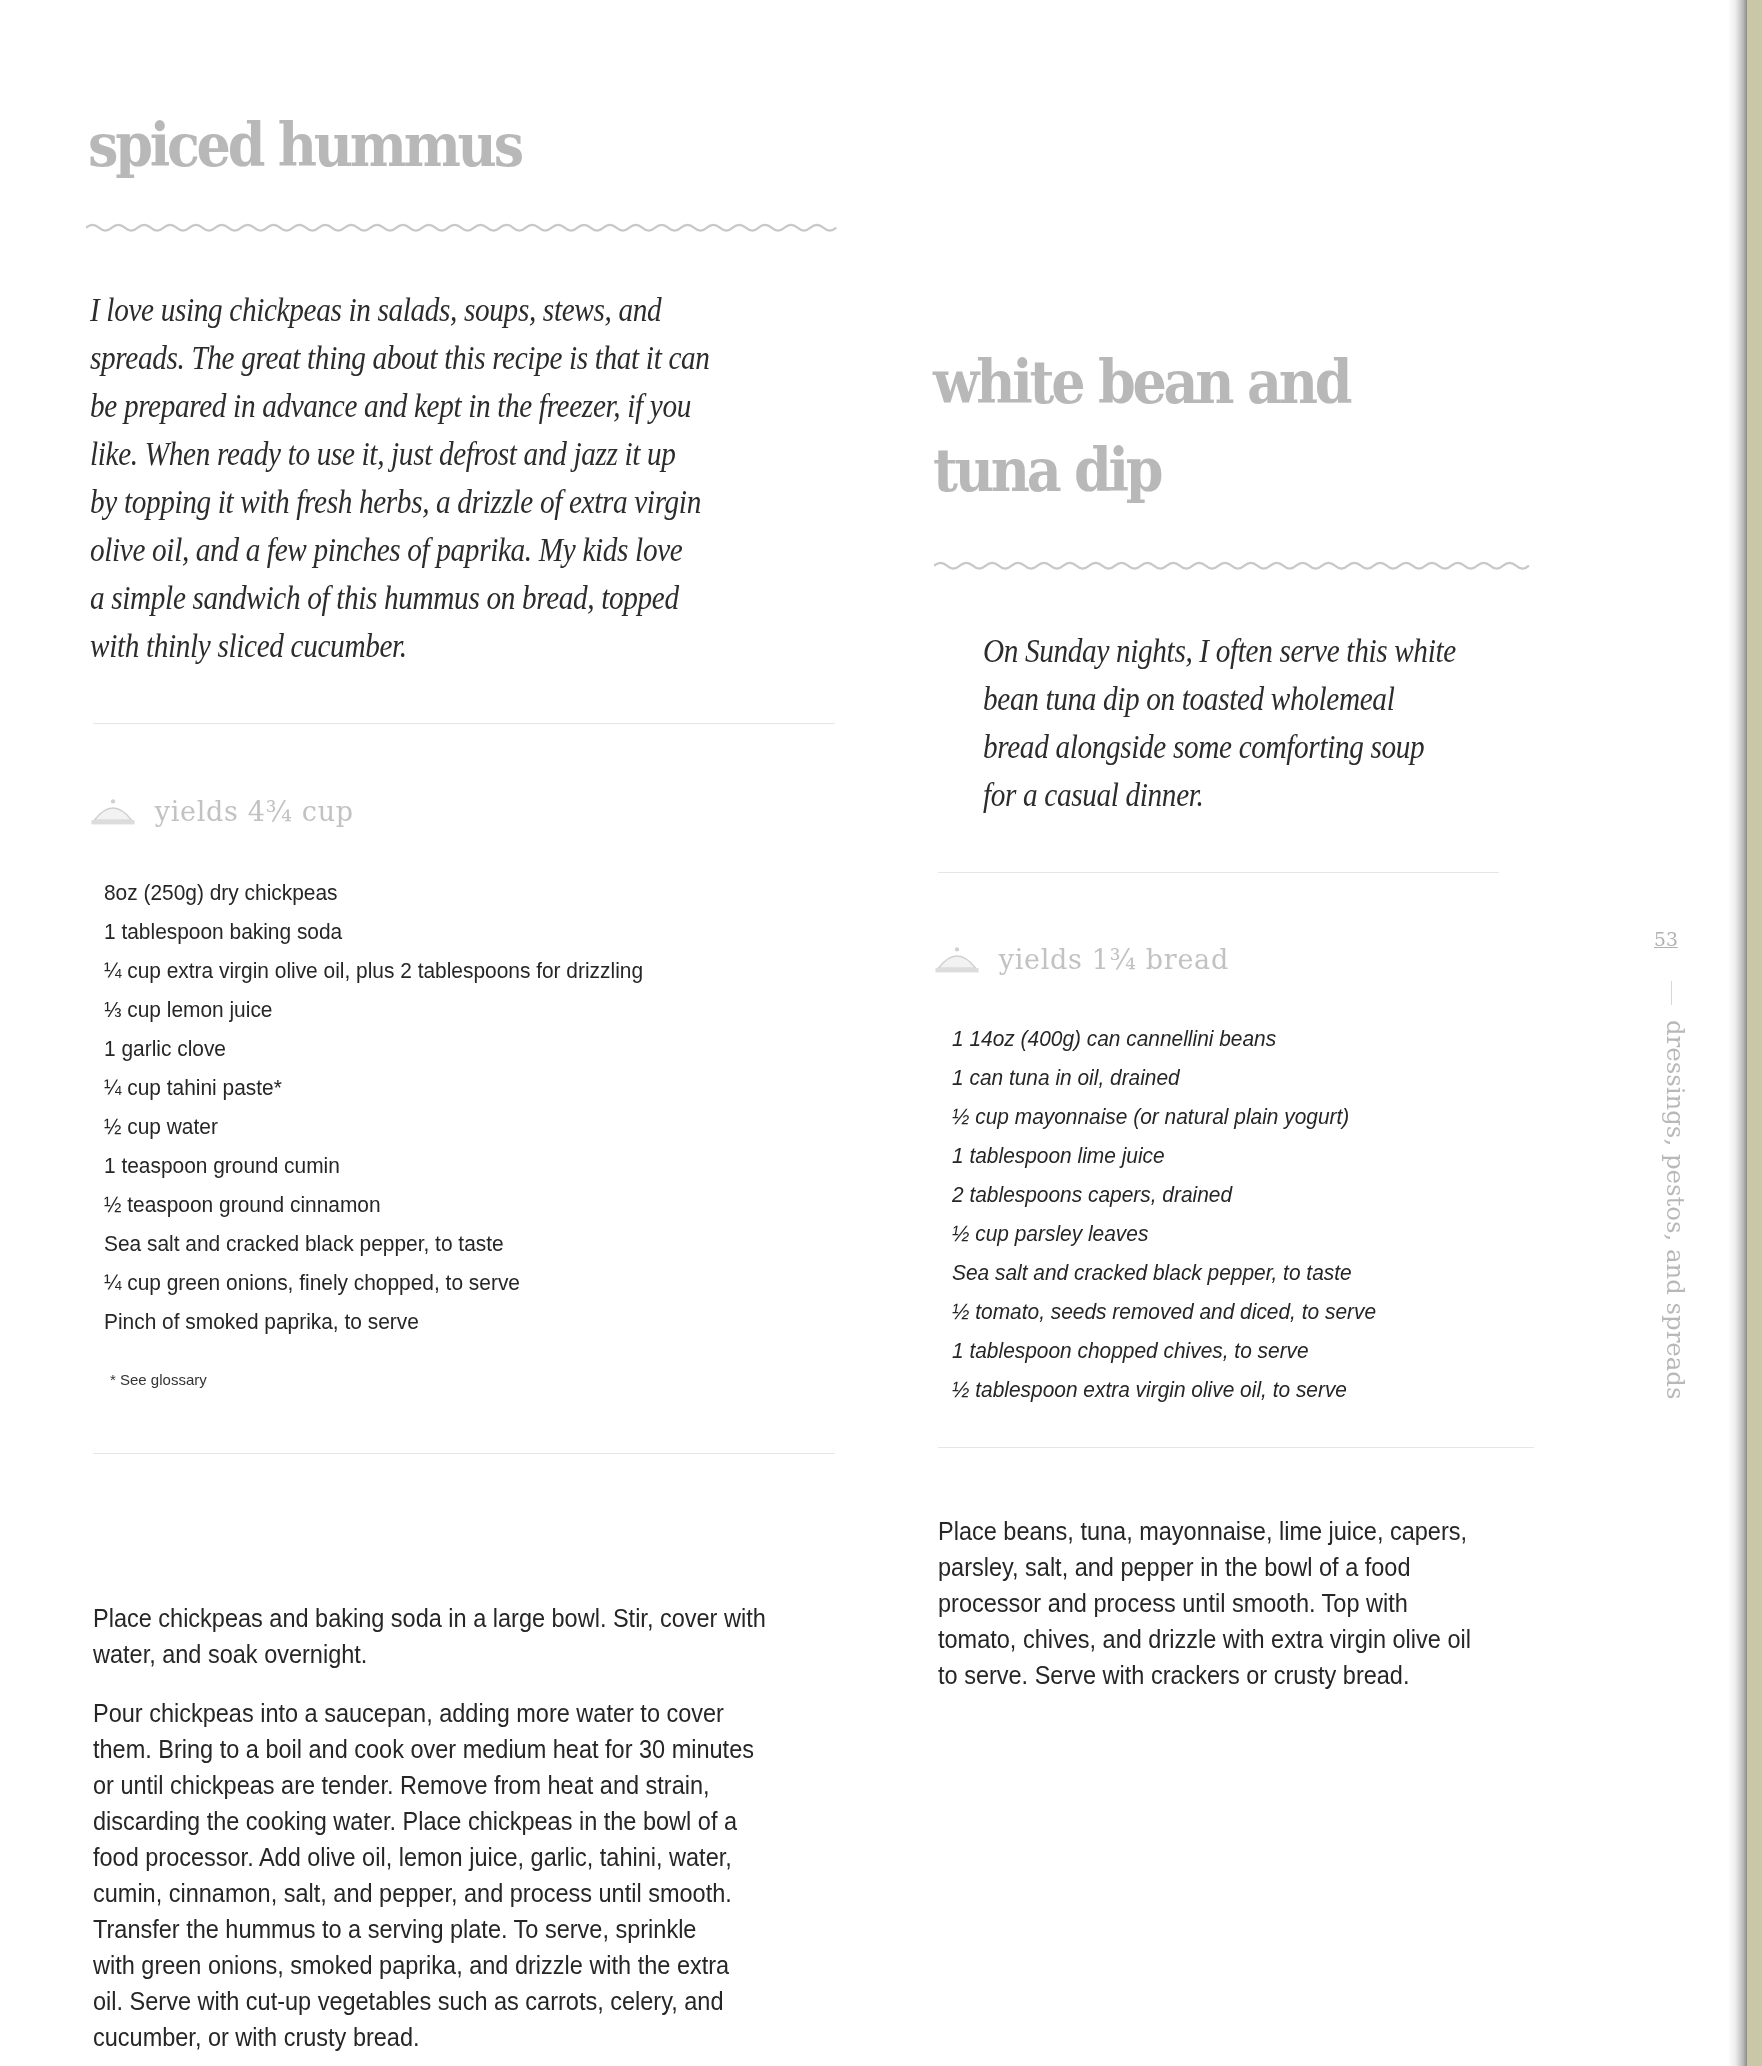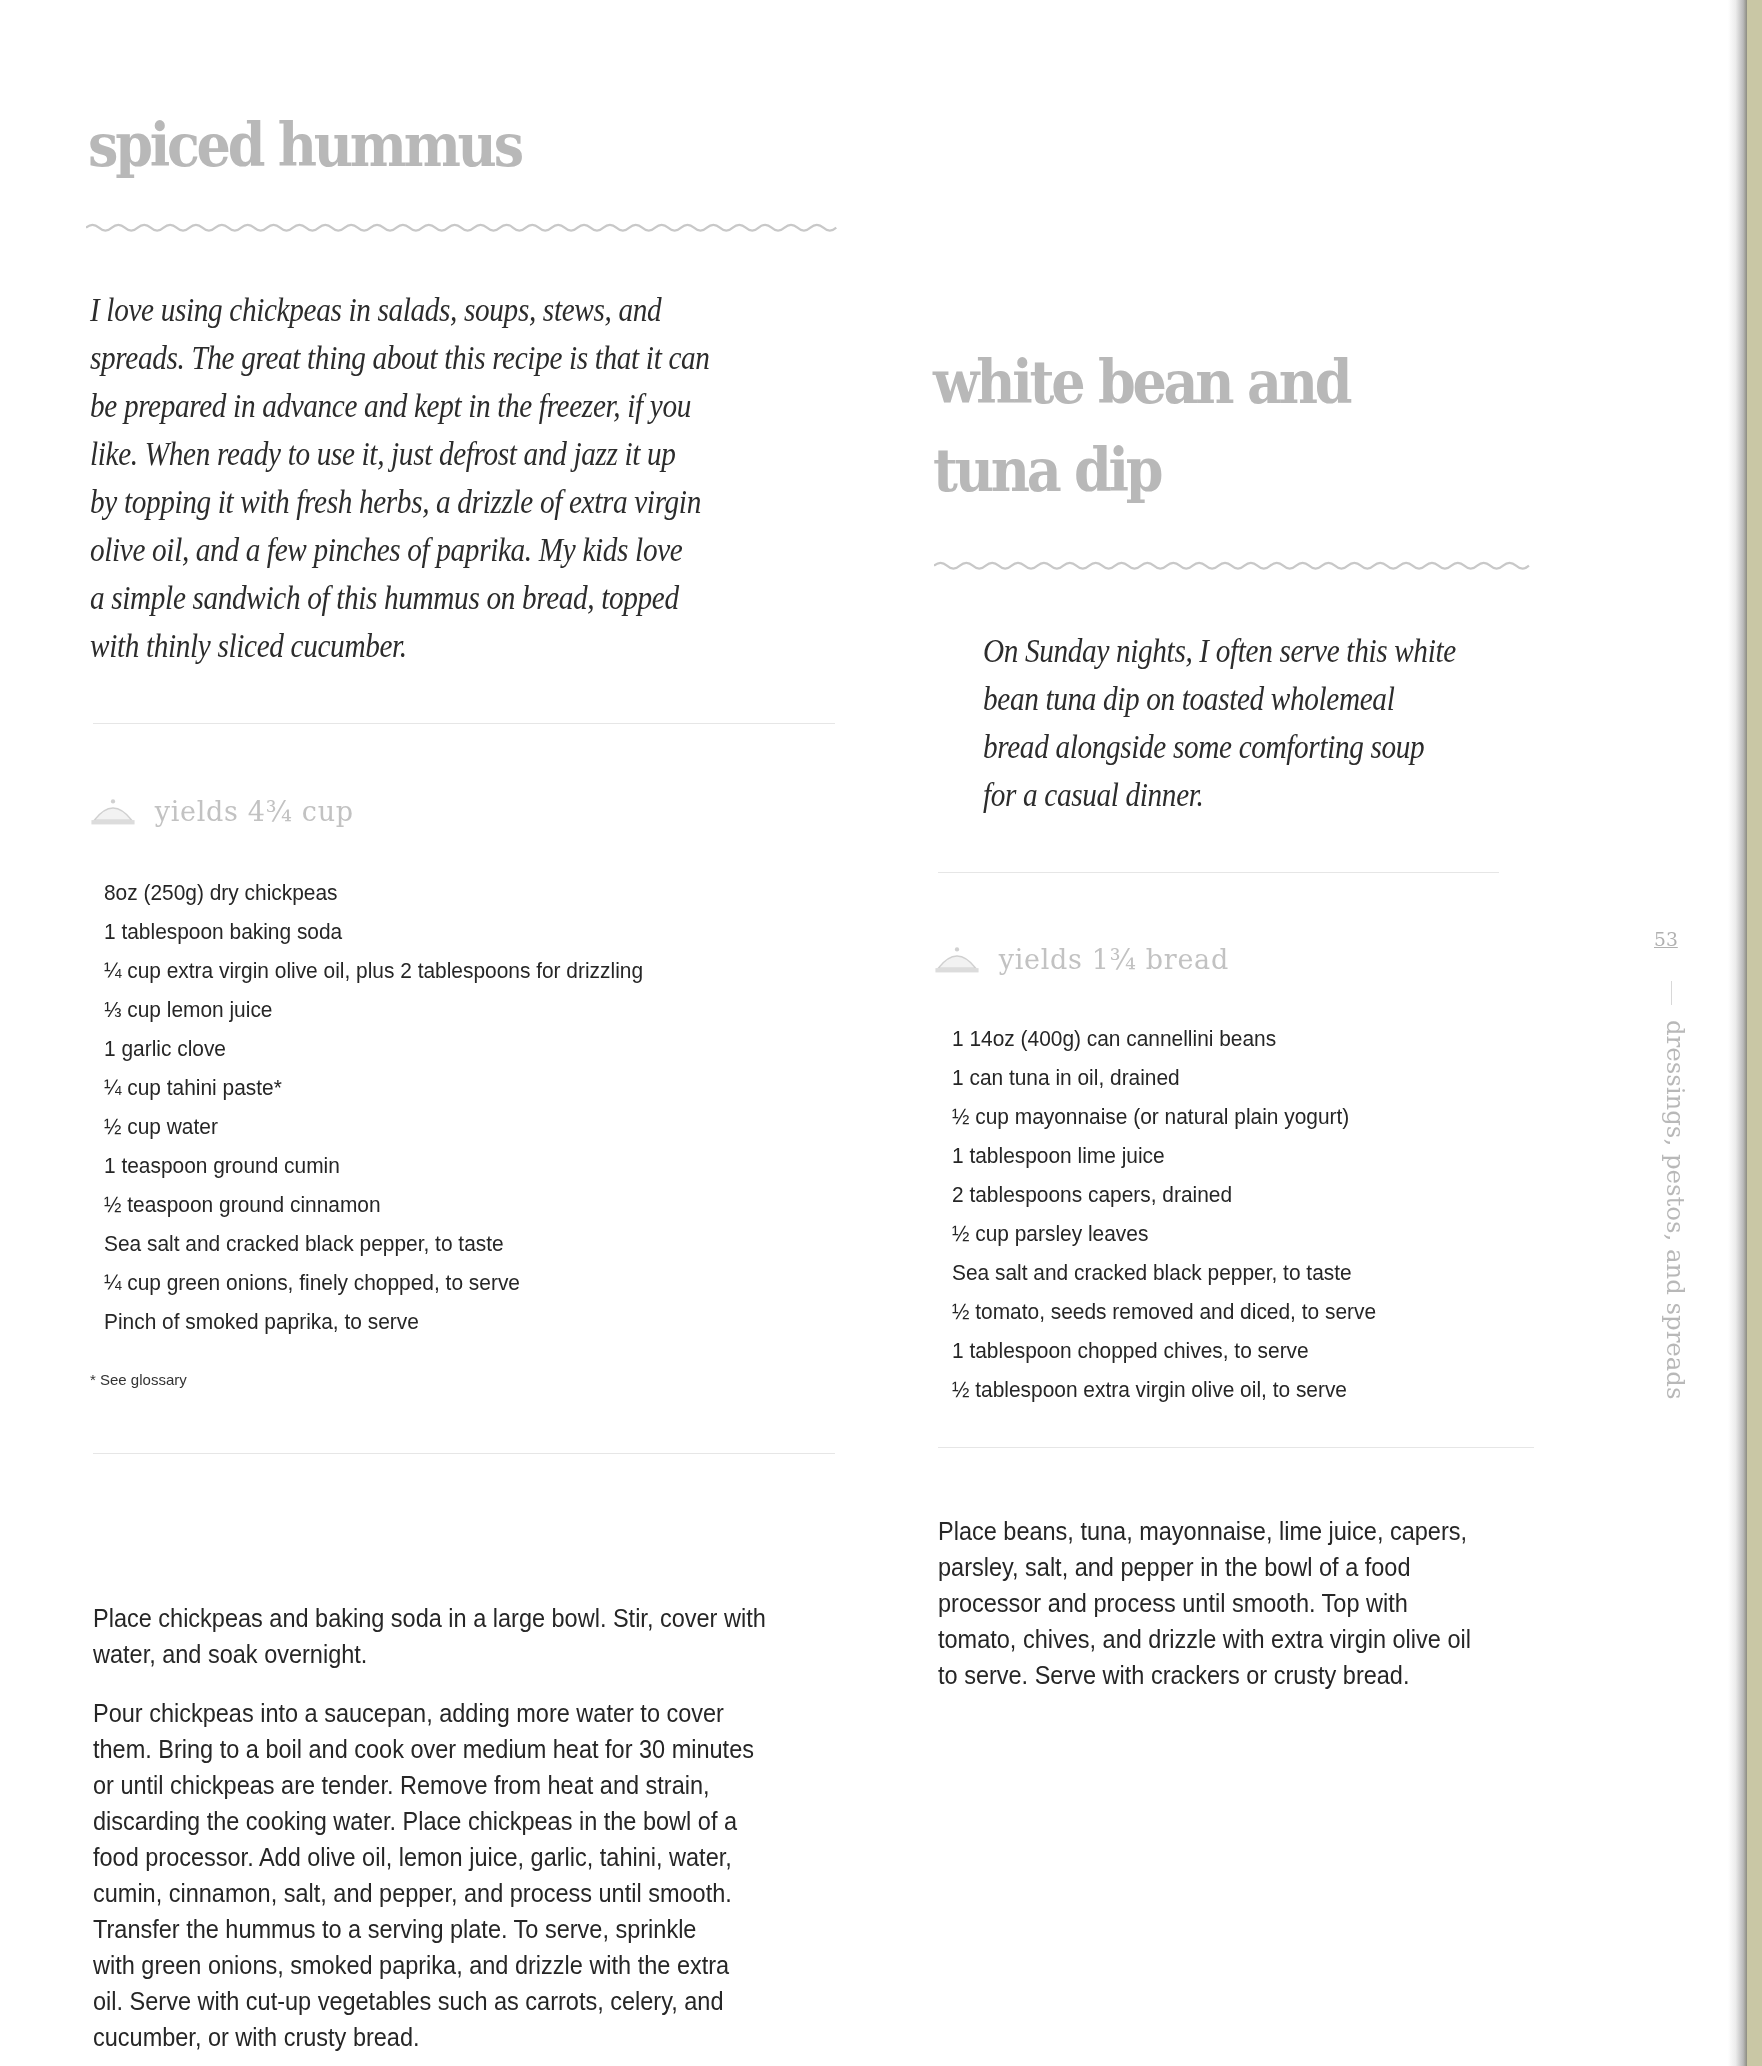--- a/index.html
+++ b/index.html
@@ -6,21 +6,21 @@
   body { width:1763px; height:2066px; position:relative; background:#ffffff; overflow:hidden; color:#2a2a2a; }
   .abs { position:absolute; }
   .title { font-family:"DejaVu Serif", serif; font-weight:bold; color:#b8b8b8; font-size:60px; letter-spacing:-3.6px; line-height:88px; white-space:nowrap; transform:scaleX(0.9); transform-origin:left top; }
   .wavy { height:13px; }
   .intro { font-family:"Liberation Serif", serif; font-style:italic; font-size:34px; line-height:48px; color:#2c2c2c; white-space:nowrap; transform:scaleX(0.86); transform-origin:left top; letter-spacing:-0.4px; }
   .divider { height:1.4px; background:#e6e6e6; }
   .yields { display:flex; align-items:center; gap:18.7px; }
   .yields .label { font-family:"DejaVu Serif", serif; font-size:27px; color:#c2c2c2; letter-spacing:0.7px; }
   .ing-list { list-style:none; margin:14px; padding:0; }
   .ing-list li { font-family:"Liberation Sans", sans-serif; font-size:22px; line-height:39px; color:#262626; white-space:nowrap; transform:scaleX(0.95); transform-origin:left center; }
-  .footnote { font-family:"Liberation Sans", sans-serif; font-size:15px; color:#333; }
+  .footnote { font-family:"Liberation Sans", sans-serif; font-size:15px; color:#333;margin-left:20px; }
   .method p { margin:0; font-family:"Liberation Sans", sans-serif; font-size:25px; line-height:36px; color:#262626; transform:scaleX(0.94); transform-origin:left top; white-space:pre-line; }
   .method p + p { margin-top:23px; }
   .page-num { font-family:"DejaVu Serif", serif; font-size:18.7px; color:#b0b0b0; }
   .side-rule { width:1.4px; height:24.4px; background:#d8d8d8; }
   .side-text { font-family:"DejaVu Serif", serif; font-size:24.4px; color:#b8b8b8; white-space:nowrap; transform:rotate(90deg); transform-origin:left top; }
   .edge-shadow { background:linear-gradient(to right, #ffffff, #ececec 40%, #b9b9b9 80%, #8c8c80); }
   .edge-cover { background:#c9c7a5; }
 </style>
 </head>
 <body>
@@ -107,21 +107,21 @@
 
 <div class="abs yields" style="left:934px; top:944px;">
   <svg width="46" height="29" viewBox="0 0 64 40">
     <path d="M6 32 Q 32 -2 58 32 Z" fill="#f2f2f2" stroke="#d0d0d0" stroke-width="2"></path>
     <circle cx="32" cy="6" r="3" fill="#d0d0d0"></circle>
     <rect x="2" y="32" width="60" height="6" fill="#dcdcdc"></rect>
   </svg>
   <span class="label">yields 1¾ bread</span>
 </div>
 
-<ul class="abs ing-list" style="left:938px; top:1005px;">
+<ul class="abs ing-list" style="left:938px; top:1005px;font-style:italic;">
   <li>1 14oz (400g) can cannellini beans</li>
   <li>1 can tuna in oil, drained</li>
   <li>½ cup mayonnaise (or natural plain yogurt)</li>
   <li>1 tablespoon lime juice</li>
   <li>2 tablespoons capers, drained</li>
   <li>½ cup parsley leaves</li>
   <li>Sea salt and cracked black pepper, to taste</li>
   <li>½ tomato, seeds removed and diced, to serve</li>
   <li>1 tablespoon chopped chives, to serve</li>
   <li>½ tablespoon extra virgin olive oil, to serve</li>

